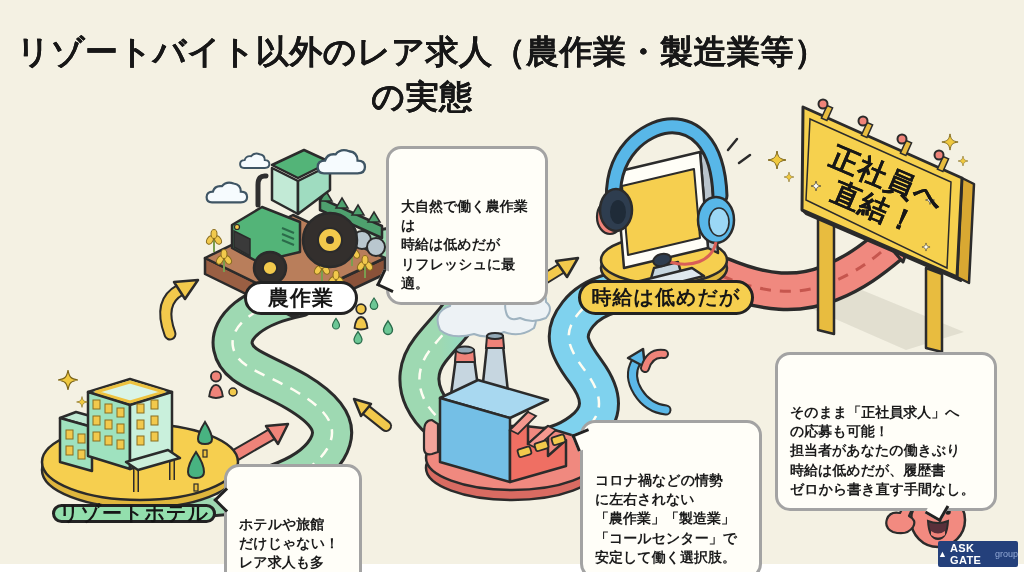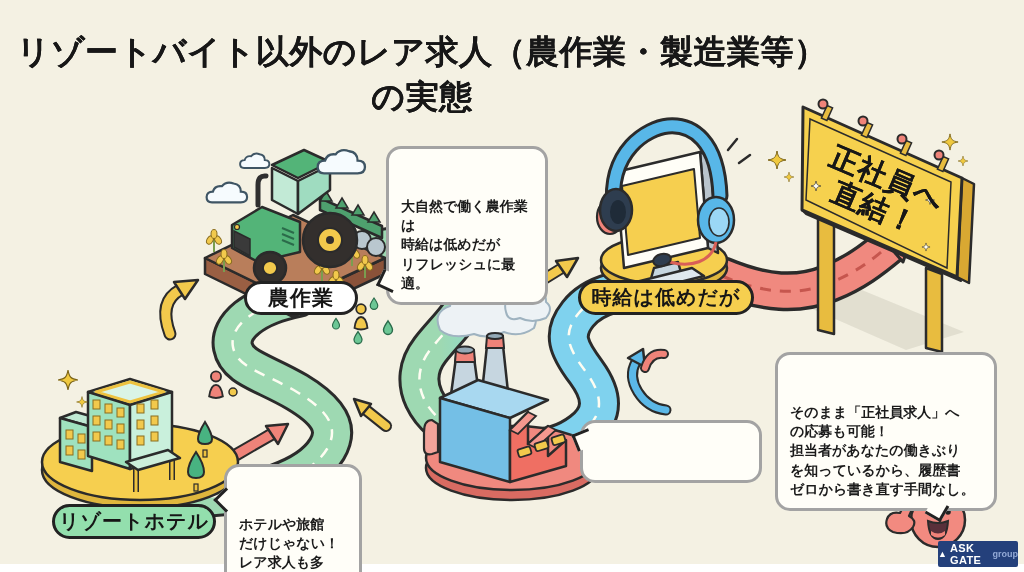--- a/index.html
+++ b/index.html
@@ -22,35 +22,35 @@
     border-left:3px solid #222;border-bottom:3px solid #222;
   }
   .pill{
     position:absolute;display:flex;align-items:center;justify-content:center;
     border:3px solid #222222;border-radius:999px;font-weight:900;color:#161616;
     z-index:6;box-sizing:border-box;letter-spacing:1px;
   }
   .pill-farm{left:244px;top:281px;width:114px;height:34px;background:#ffffff;font-size:21px;}
   .pill-call{left:578px;top:280px;width:176px;height:35px;background:#f6cf4f;font-size:20px;}
   .pill-factory{left:452px;top:477px;width:96px;height:34px;background:#a7dff2;font-size:20px;}
-  .pill-hotel{left:52px;top:504px;width:164px;height:35px;background:#93dfad;font-size:20px;}
+  .pill-hotel{left:52px;top:504px;width:164px;height:19px;background:#93dfad;font-size:20px;}
   .billboard-text{
     position:absolute;left:816px;top:156px;width:130px;height:74px;
     display:flex;align-items:center;justify-content:center;text-align:center;
     transform:rotate(23deg);font-size:29px;font-weight:900;line-height:1.12;
     color:#171717;white-space:pre-line;z-index:6;letter-spacing:1px;
     text-shadow:0 0 .5px #171717;
   }
   .logo{
     position:absolute;left:938px;top:541px;width:80px;height:26px;background:#24407b;
     display:flex;align-items:center;justify-content:center;gap:3px;z-index:7;border-radius:2px;
   }
   .logo .tri{color:#ffffff;font-size:9px;line-height:1;}
   .logo .brand{color:#ffffff;font-size:11px;font-weight:800;letter-spacing:.4px;}
-  .logo .suffix{color:#93a9d6;font-size:9px;font-weight:700;}
+  .logo .suffix{color:#93a9d6;font-size:9px;font-weight:400;}
   .bubble-farm{left:386px;top:146px;width:162px;}
   .bubble-farm .tail{left:-10px;bottom:12px;transform:rotate(25deg);}
   .bubble-hotel{left:224px;top:464px;width:138px;}
   .bubble-hotel .tail{left:-10px;top:24px;transform:rotate(45deg);}
   .bubble-stability{left:580px;top:420px;width:182px;}
   .bubble-stability .tail{left:-9px;top:8px;transform:rotate(68deg);}
   .bubble-fulltime{left:775px;top:352px;width:222px;}
   .bubble-fulltime .tail{bottom:-11px;right:48px;transform:rotate(-60deg);}
 </style>
 </head>
@@ -344,28 +344,33 @@
 
   <div class="bubble bubble-hotel">
     <div class="tail"></div>
     <span>ホテルや旅館
 だけじゃない！
 レア求人も多数。</span>
   </div>
 
   <div class="bubble bubble-stability">
     <div class="tail"></div>
+    <span>コロナ禍などの情勢
+に左右されない
+「農作業」「製造業」
+「コールセンター」で
+安定して働く選択肢。</span>
   </div>
 
   <div class="bubble bubble-fulltime">
     <div class="tail"></div>
     <span>そのまま「正社員求人」へ
 の応募も可能！
 担当者があなたの働きぶり
-を知っているから、履歴書
+時給は低めだが、履歴書
 ゼロから書き直す手間なし。</span>
   </div>
 
   <div class="pill pill-farm">農作業</div>
   <div class="pill pill-call">時給は低めだが</div>
   <div class="pill pill-hotel">リゾートホテル</div>
 
   <div class="billboard-text">正社員へ
 直結！</div>
 

